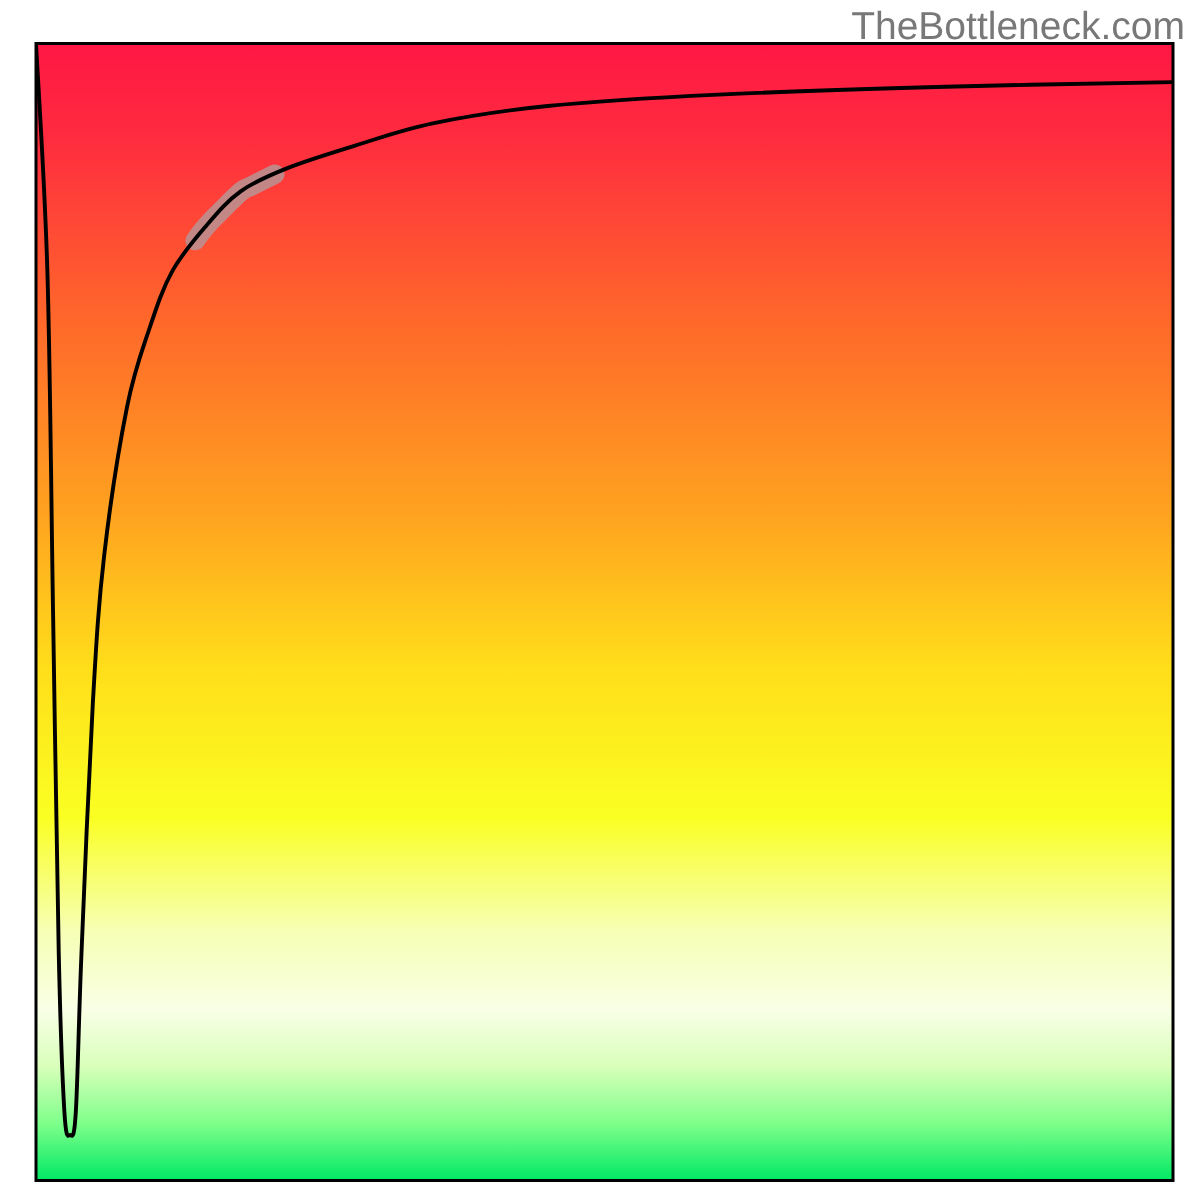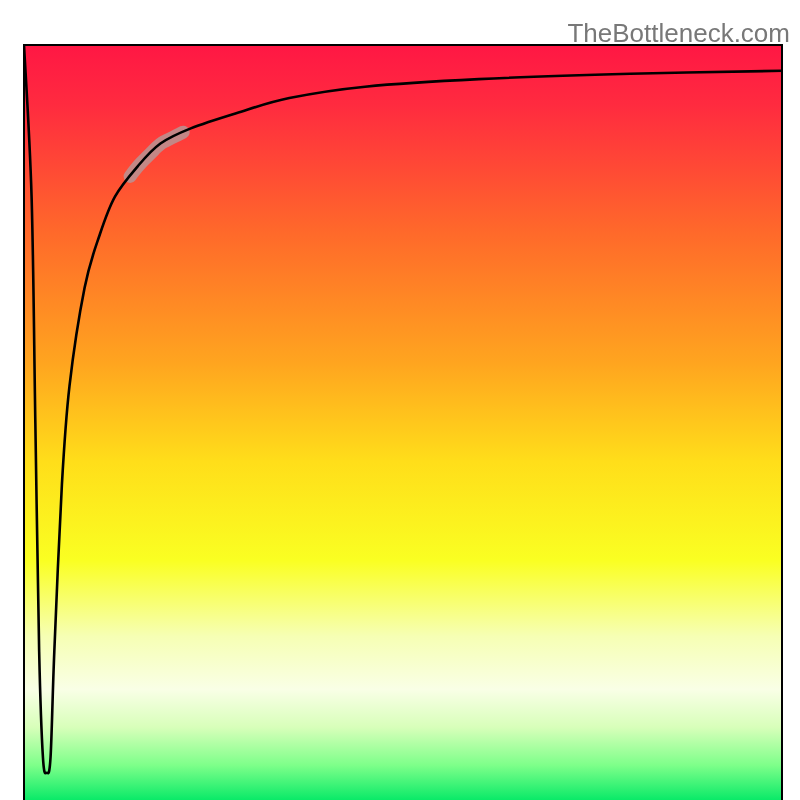--- a/index.html
+++ b/index.html
@@ -8,21 +8,20 @@
     width: 800px;
     height: 800px;
     overflow: hidden;
     font-family: Arial, Helvetica, sans-serif;
     background: #fff;
   }
   .stage {
     position: relative;
     width: 800px;
     height: 736px;
-    margin-top: 16px;
   }
   svg {
     display: block;
   }
   .watermark {
     position: absolute;
     top: 2px;
     right: 10px;
     font-size: 26px;
     font-weight: 400;

